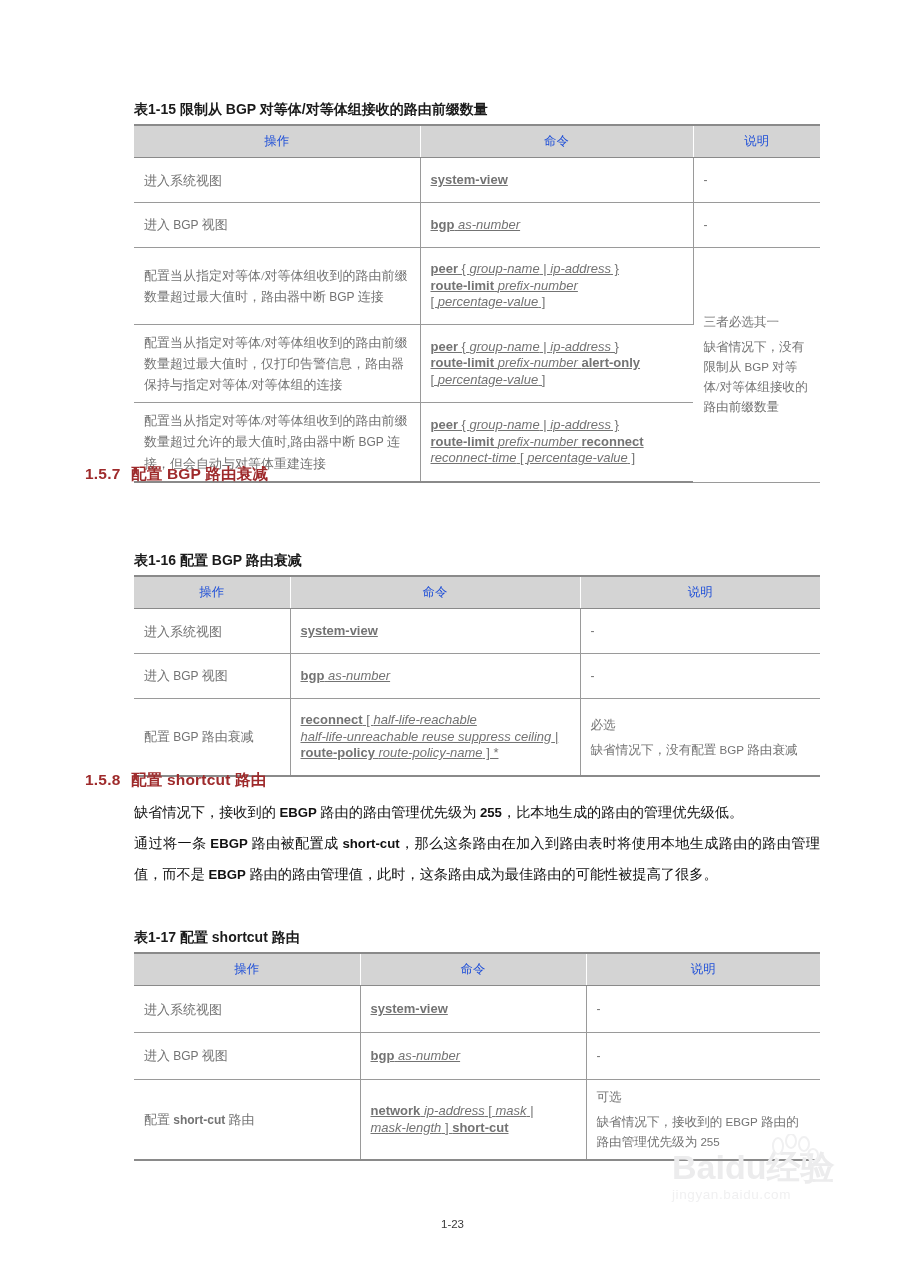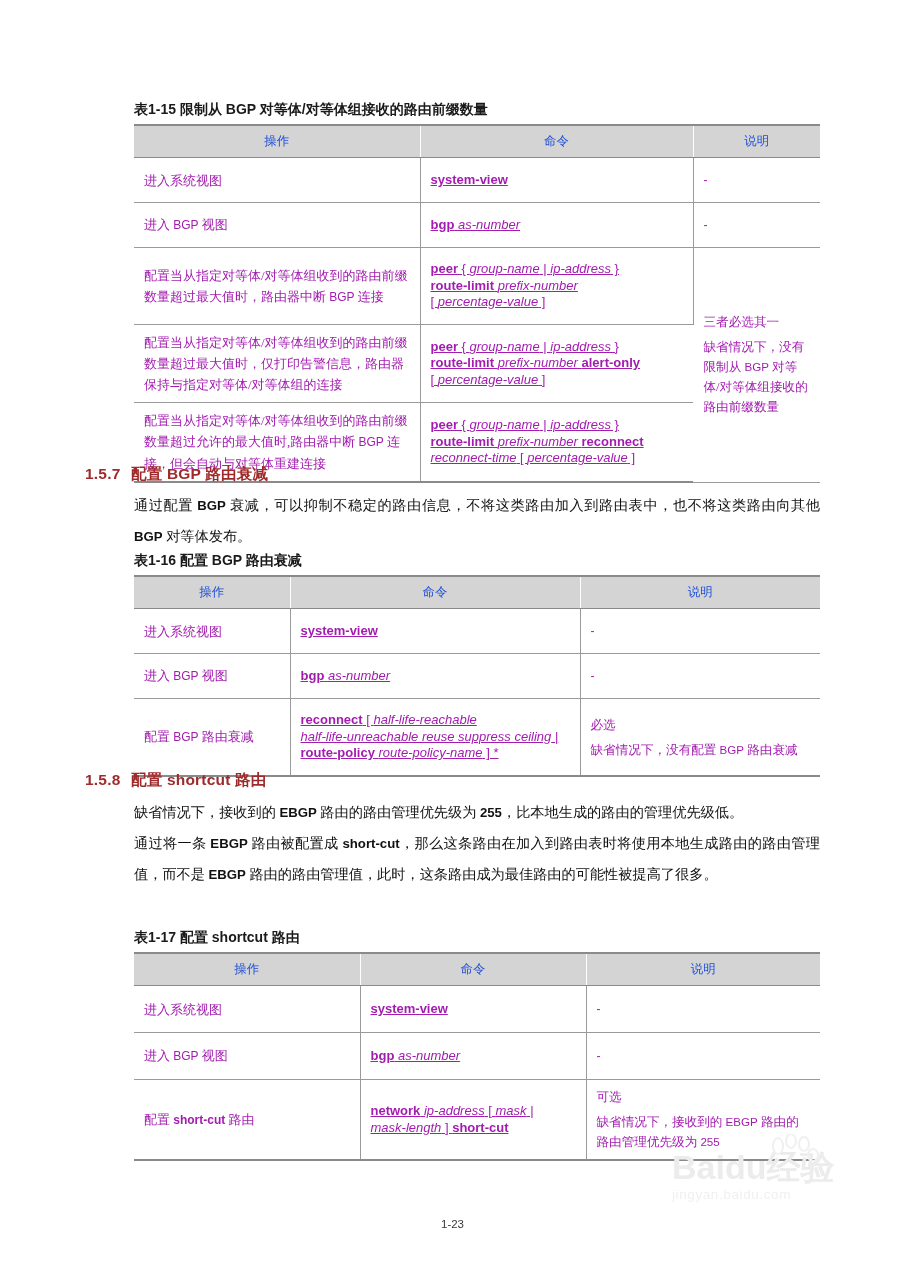--- a/index.html
+++ b/index.html
@@ -90,21 +90,21 @@
     border-bottom: 1px solid #8a8a8a;
     border-left: 1px solid #ffffff;
     padding: 0 4px;
   }
   table.doc th:first-child { border-left: none; }
   table.doc td {
     border-bottom: 1px solid #9a9a9a;
     border-right: 1px solid #9a9a9a;
     vertical-align: middle;
     padding: 7px 10px;
-    color: #a21caf;
+    color: #737373;
   }
   table.doc td:last-child { border-right: none; }
   table.doc tr:last-child td { border-bottom: 2px solid #8a8a8a; }
 
   td.op {
     font-family: "Liberation Serif", "DejaVu Serif", serif;
     font-size: 13px;
     line-height: 21px;
   }
   td.op .bs {
@@ -247,23 +247,20 @@
           <span class="arg">reconnect-time</span> [ <span class="arg">percentage-value</span> ]
         </td>
       </tr>
     </tbody>
   </table>
 
   <div class="sec-heading" style="top:464px;">
     <span class="num">1.5.7</span><span>配置 BGP 路由衰减</span>
   </div>
 
-  <div class="para" style="top:490px;">
-    通过配置 <span class="bs">BGP</span> 衰减，可以抑制不稳定的路由信息，不将这类路由加入到路由表中，也不将这类路由向其他 <span class="bs">BGP</span> 对等体发布。
-  </div>
 
   <div class="tbl-caption" style="top:552px;">表1-16  配置 BGP 路由衰减</div>
 
   <table class="doc" style="left:134px; top:575px; width:686px;">
     <colgroup>
       <col style="width:156px">
       <col style="width:290px">
       <col style="width:240px">
     </colgroup>
     <thead>

